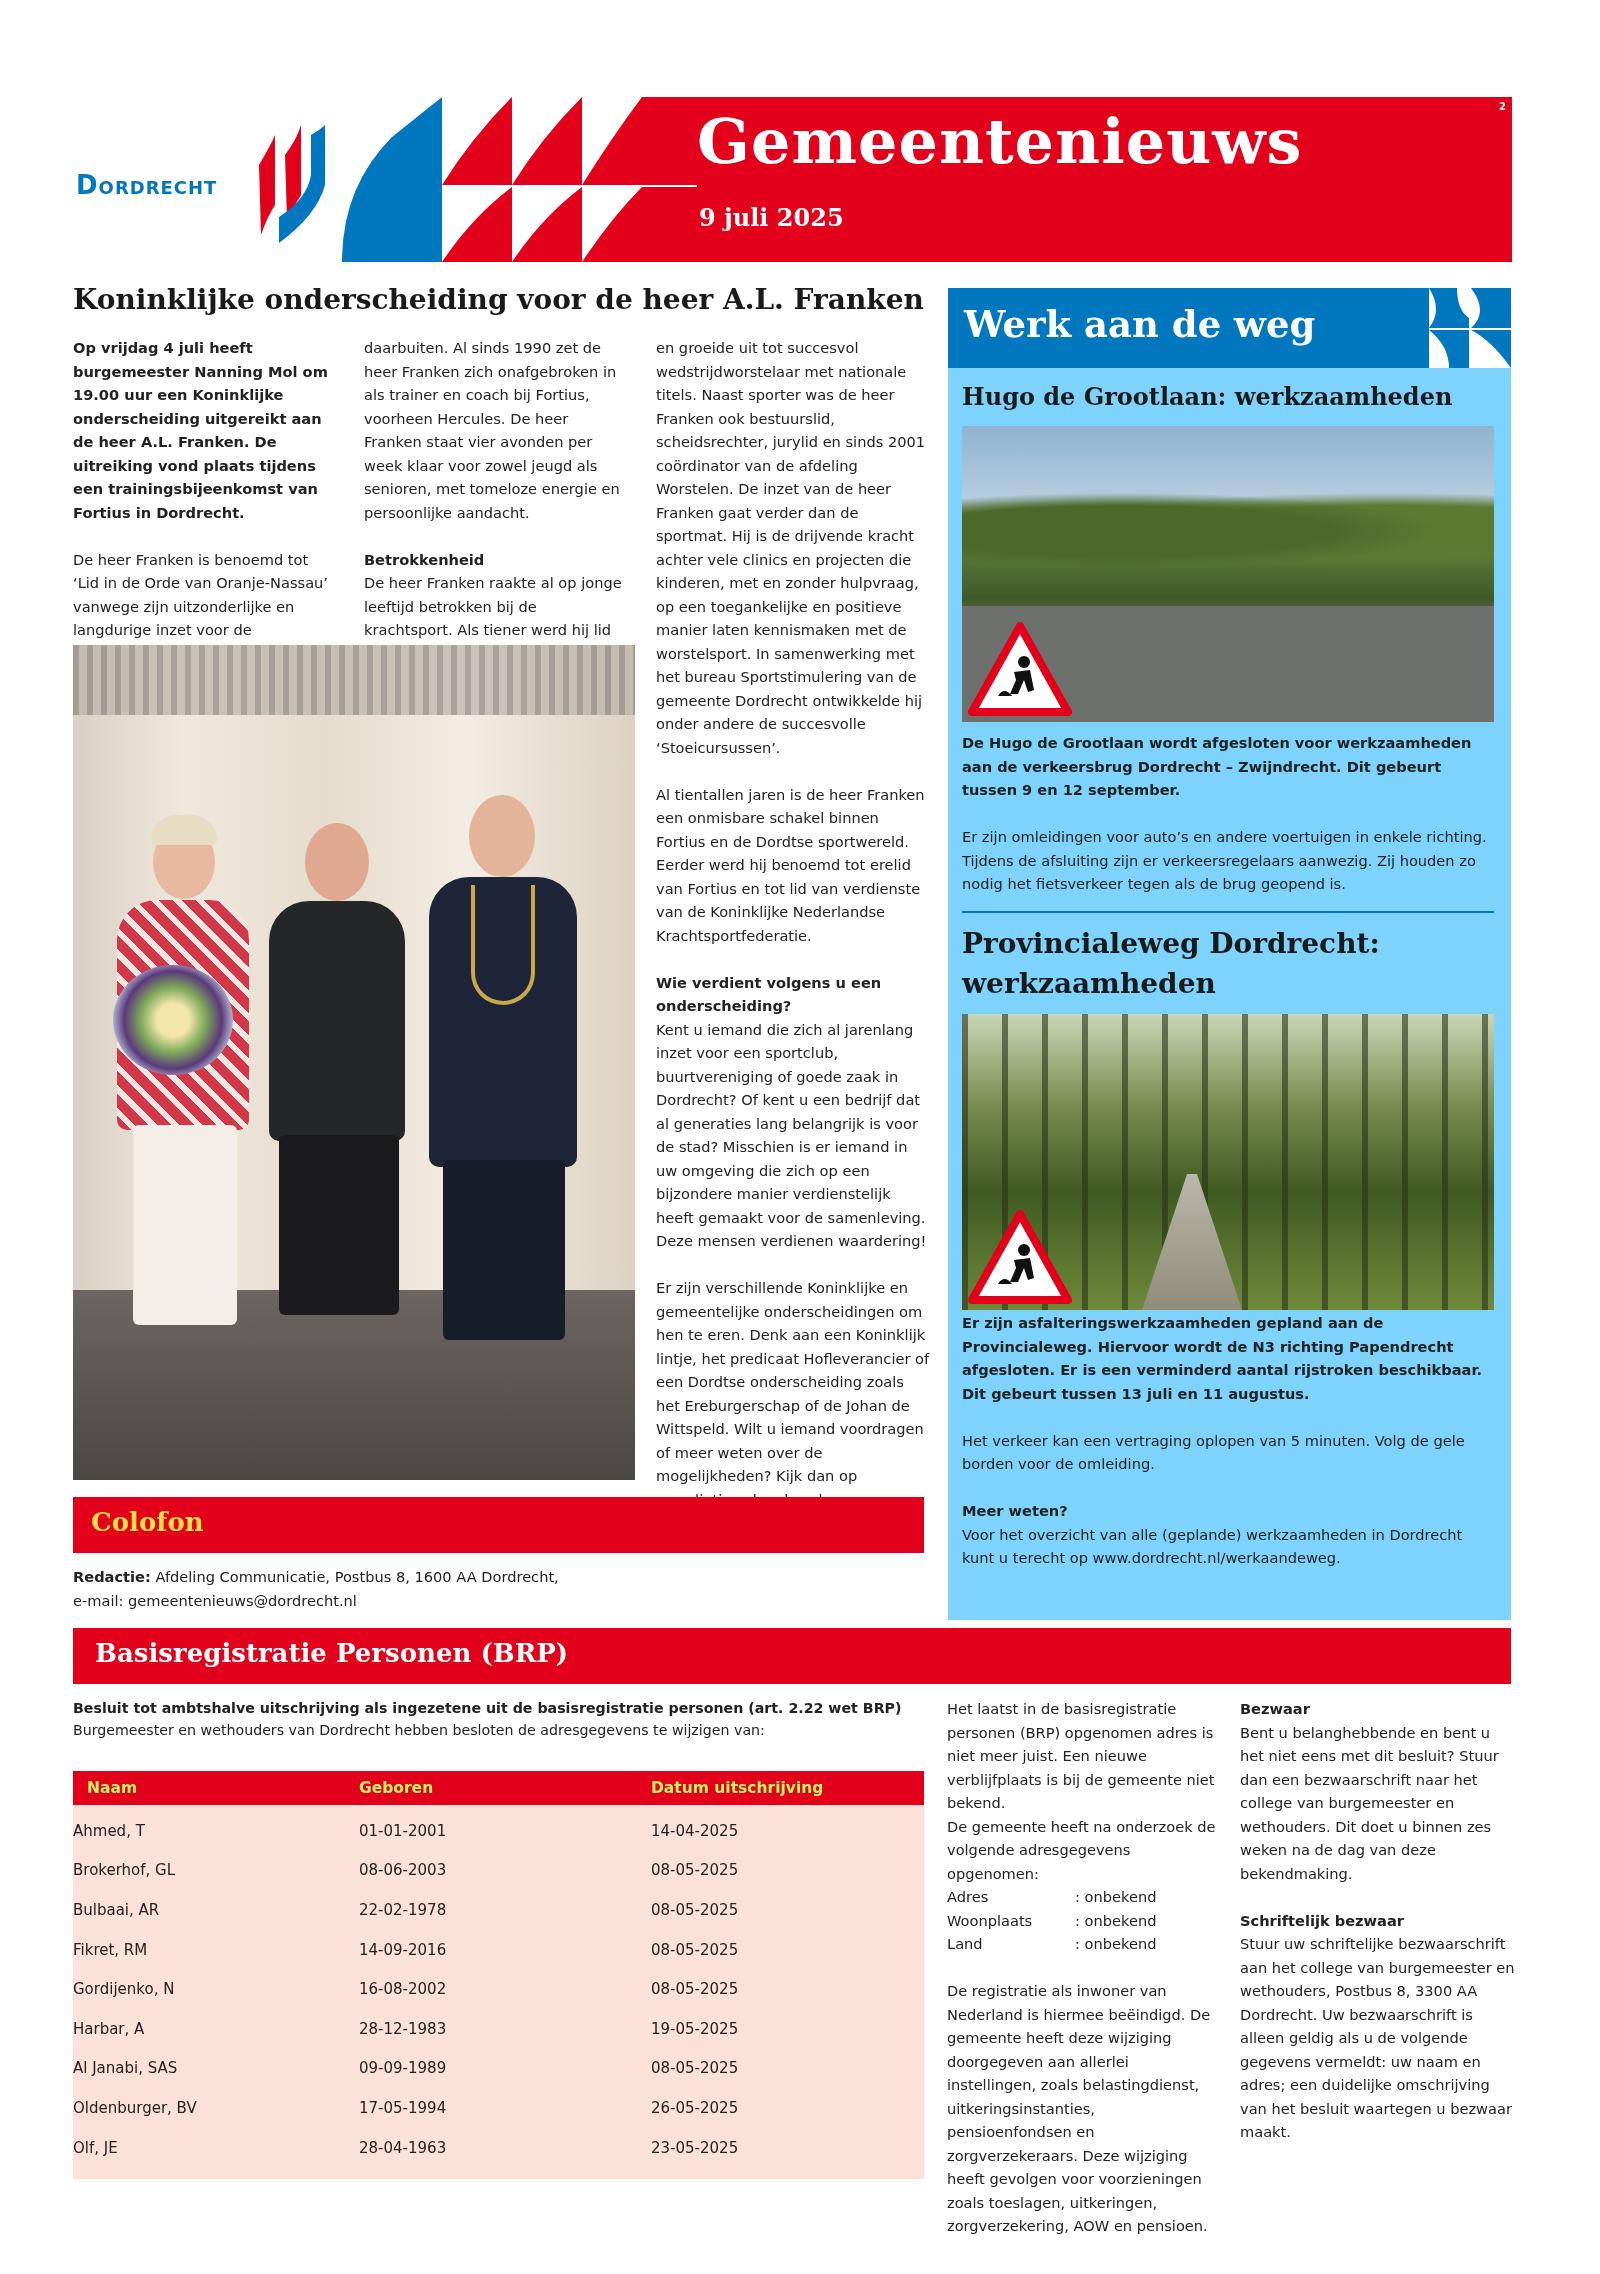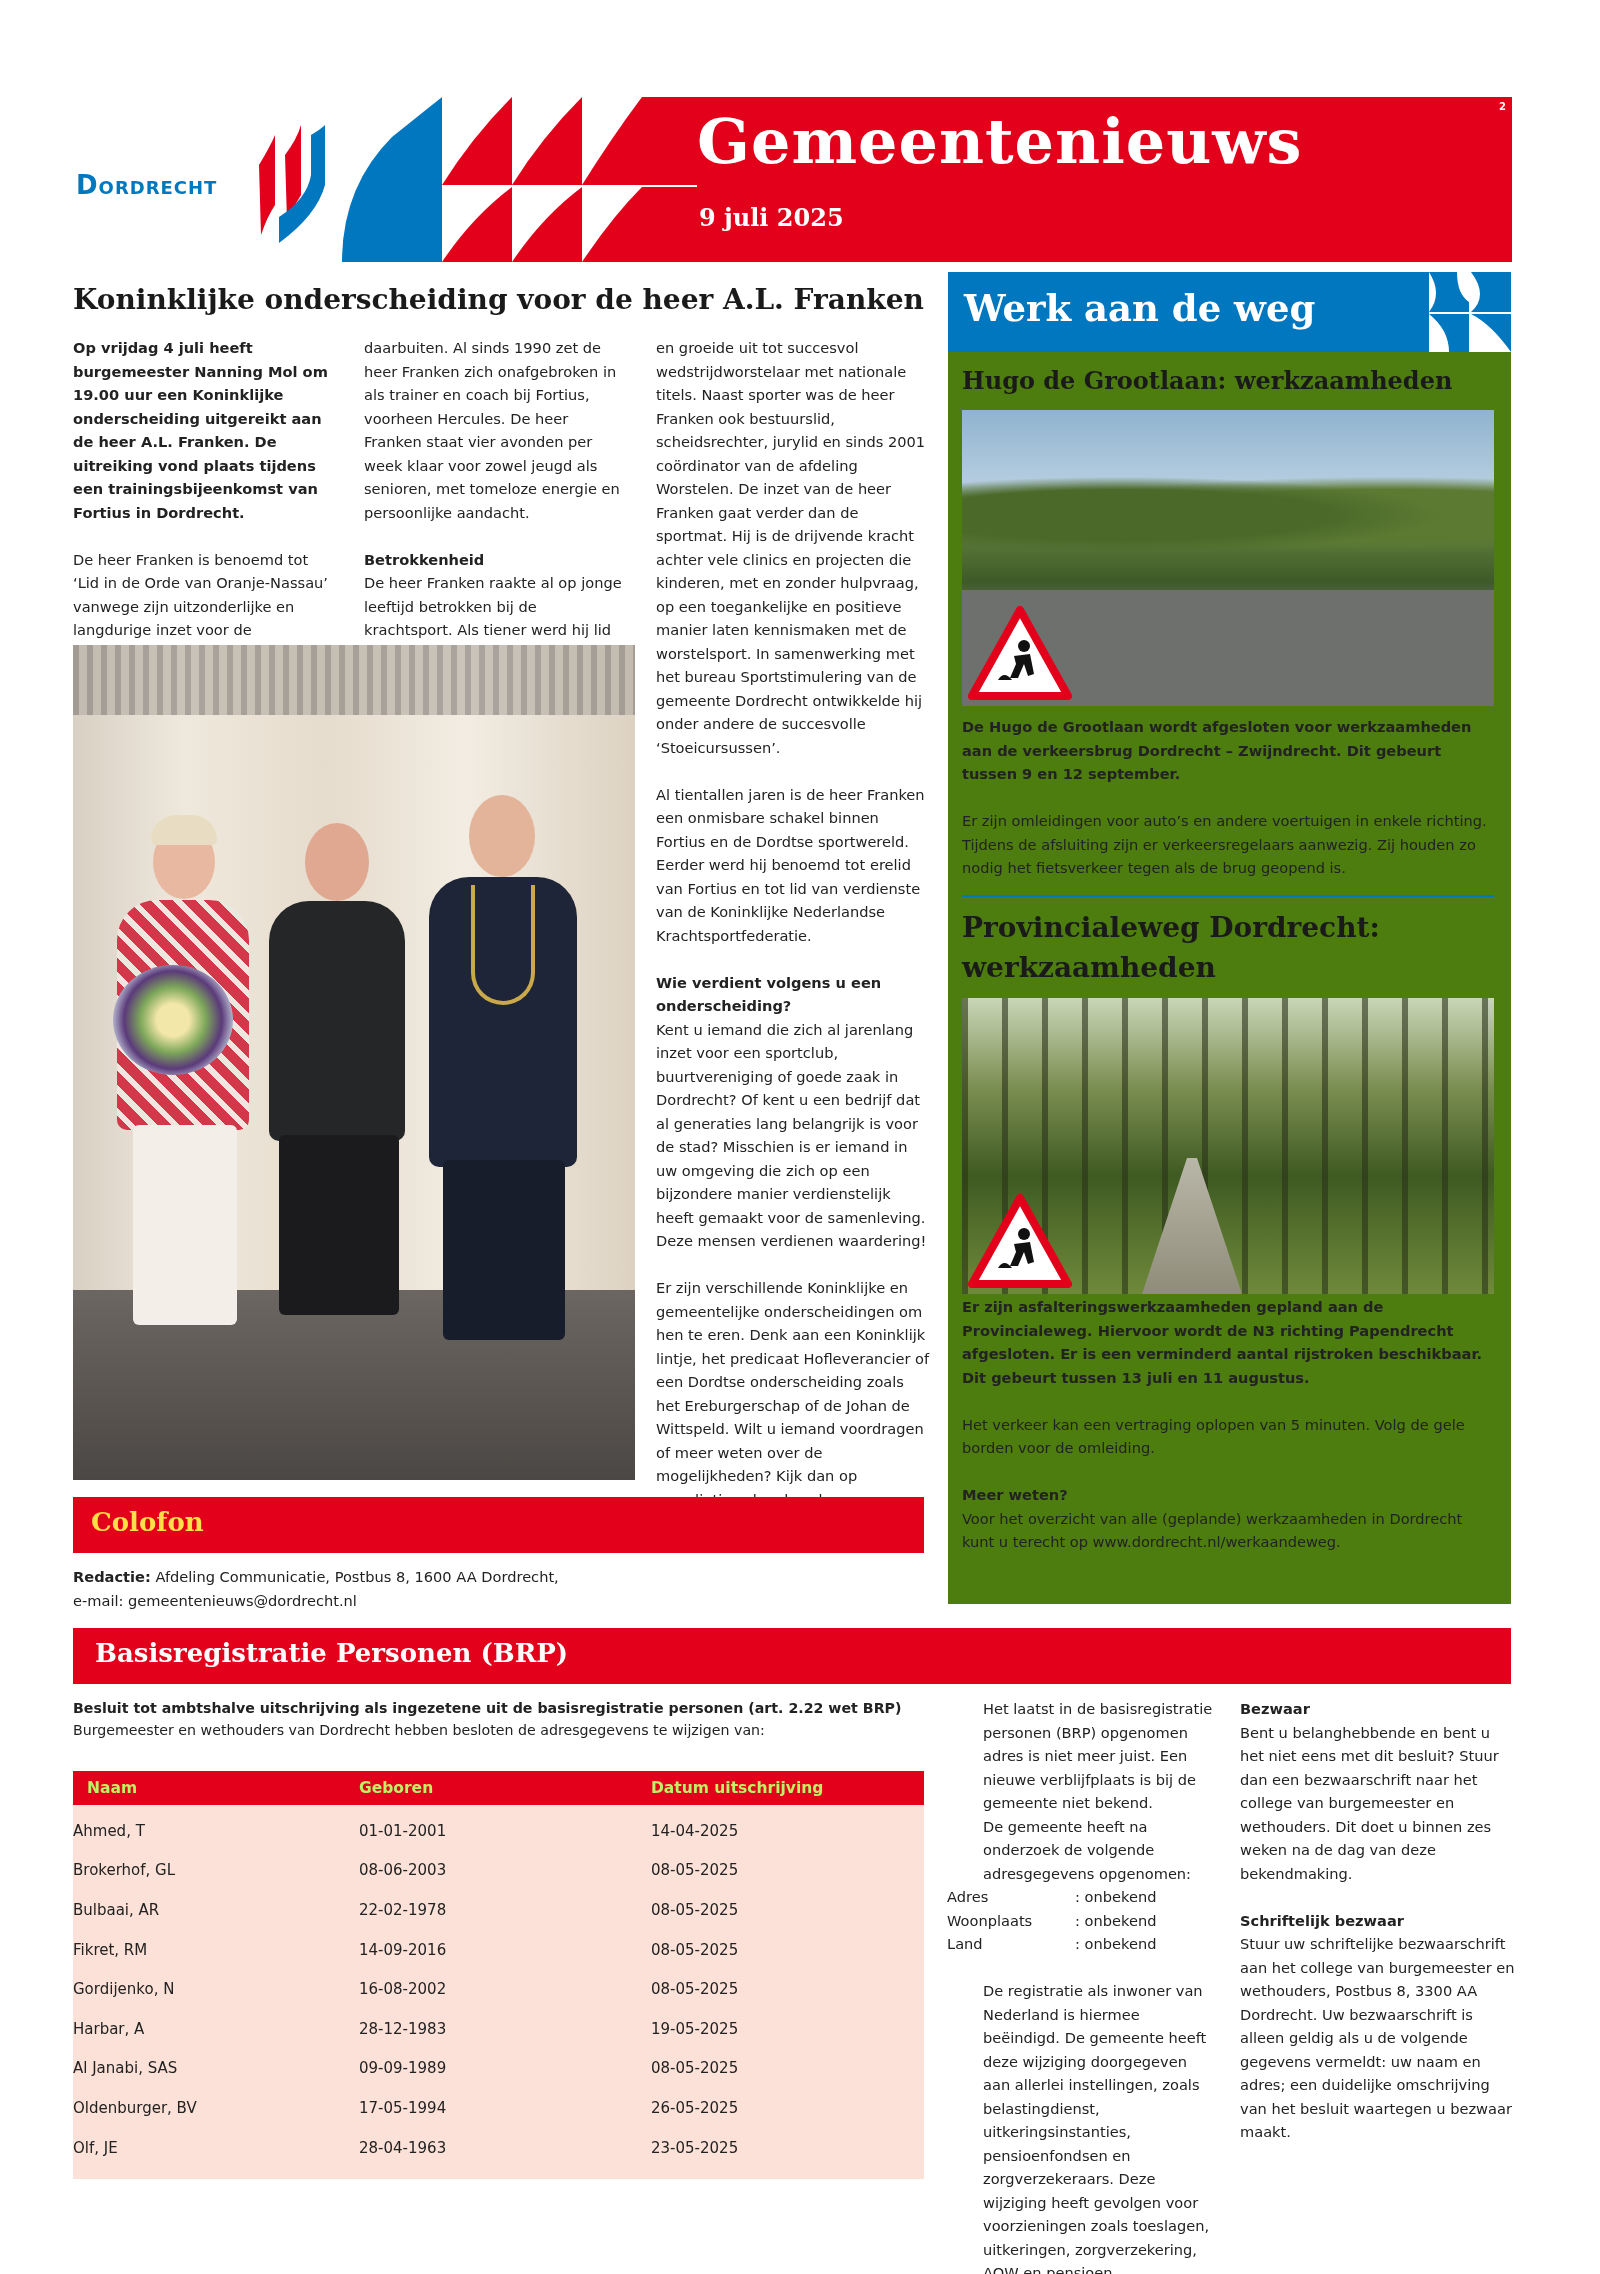--- a/index.html
+++ b/index.html
@@ -39,21 +39,21 @@
     background: repeating-linear-gradient(90deg, #8a8580 0 6px, #b9b2a8 6px 14px); opacity: .7; }
   .person { position: absolute; border-radius: 40px 40px 10px 10px; }
   .head { position: absolute; border-radius: 50%; background: #e8b9a0; }
 
   
   #colofon-bar { position: absolute; left: 73px; top: 1497px; width: 851px; height: 56px; background: #e2001a; }
   #colofon-title { position: absolute; left: 18px; top: 10px; color: #fde047; font-family: "DejaVu Serif", serif; font-weight: bold; font-size: 26px; }
   #colofon-text { position: absolute; left: 73px; top: 1565px; font-size: 14.6px; line-height: 23.5px; color: #222; width: 851px; }
 
   
-  #wadw { position: absolute; left: 948px; top: 272px; width: 563px; height: 1332px; background: #4d7c0f; }
+  #wadw { position: absolute; left: 948px; top: 288px; width: 563px; height: 1332px; background: #7dd3fc; }
   #wadw-header { position: absolute; left: 0; top: 0; width: 100%; height: 80px; background: #0077bf; }
   #wadw-title { position: absolute; left: 16px; top: 14px; color: #fff; font-family: "DejaVu Serif", serif; font-weight: bold; font-size: 37px; }
   #wadw-mark { position: absolute; right: 0; top: 0; width: 82px; height: 80px; background: #fff; }
   .wadw-h2 { position: absolute; left: 14px; font-family: "DejaVu Serif", serif; font-weight: bold; color: #1a1a1a; }
   #hugo-title { top: 94px; font-size: 24px; }
   #photo-hugo { position: absolute; left: 14px; top: 138px; width: 532px; height: 296px; overflow: hidden;
     background: linear-gradient(180deg, #8fb3cf 0%, #b6cde0 25%, #5b7c3a 42%, #3e5a28 58%, #6d6f6c 70%, #5d5f5c 100%); }
   #hugo-body { position: absolute; left: 14px; top: 443px; width: 535px; font-size: 14.6px; line-height: 23.5px; color: #222; }
   #hugo-body p { margin-bottom: 23.5px; }
   #wadw-divider { position: absolute; left: 14px; top: 623px; width: 532px; height: 2px; background: #0077bf; }
@@ -75,21 +75,21 @@
   #brp-table { position: absolute; left: 73px; top: 1771px; width: 851px; background: #fbe1d7; }
   #brp-table .thead { display: flex; height: 34px; background: #e2001a; color: #bef264; font-weight: bold; font-size: 15.5px; align-items: center; }
   #brp-table .row { display: flex; height: 39.6px; align-items: center; font-size: 15px; color: #222; }
   #brp-table .c1 { width: 280px; padding-left: 0; }
   #brp-table .c2 { width: 292px; padding-left: 6px; }
   #brp-table .c3 { flex: 1; padding-left: 6px; }
   #brp-table .tbody { padding-top: 6px; padding-bottom: 12px; }
   #brp-table .thead .c1 { padding-left: 14px; }
 
   #brp-col-a { position: absolute; left: 947px; top: 1697px; width: 270px; font-size: 14.6px; line-height: 23.5px; color: #222; }
-  #brp-col-a p { margin-bottom: 23.5px; margin-left: 36px; }
+  #brp-col-a p { margin-bottom: 23.5px; }
   #brp-col-a p.tight { margin-bottom: 0; }
   .kv { display: flex; }
   .kv .k { width: 128px; }
   #brp-col-b { position: absolute; left: 1240px; top: 1697px; width: 275px; font-size: 14.6px; line-height: 23.5px; color: #222; }
   #brp-col-b p { margin-bottom: 23.5px; }
   #brp-col-b p.tight { margin-bottom: 0; }
   .subhead { font-weight: bold; }
 </style>
 </head>
 <body>

